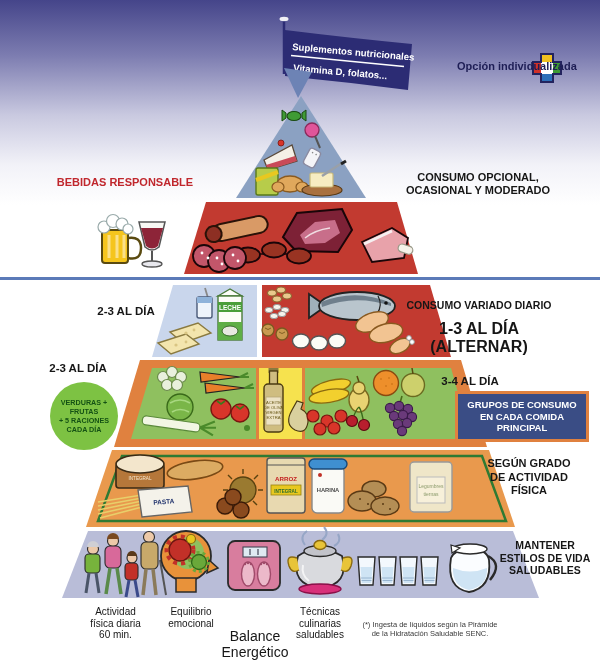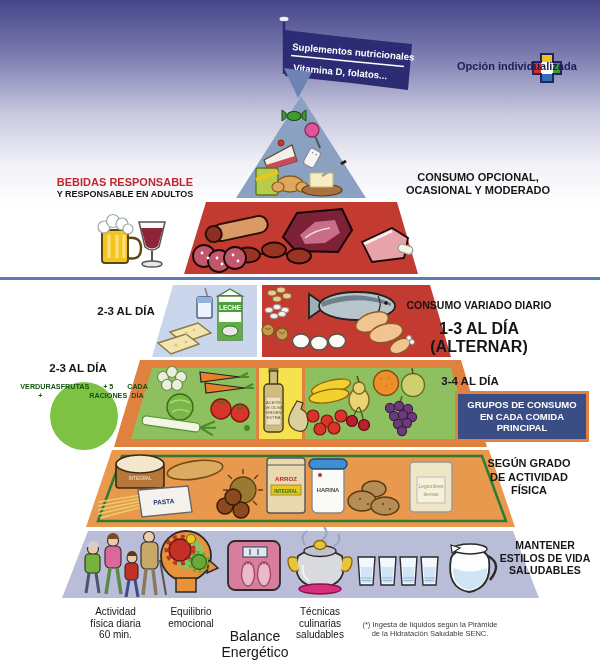--- a/index.html
+++ b/index.html
@@ -9,21 +9,21 @@
     background:linear-gradient(180deg,#45458a 0px,#7c7cb0 55px,#c9c9e0 115px,#f2f2f8 165px,#ffffff 205px,#ffffff 100%);
     font-family:"Liberation Sans", sans-serif;
   }
   #art { position:absolute; left:0; top:0; }
   .lbl { position:absolute; text-align:center; color:#161616; line-height:1.15; }
   .b { font-weight:bold; }
   .red { color:#c0272d; }
   .badge {
     position:absolute; border-radius:50%; background:#7dc243;
     color:#145214; font-weight:bold; font-size:7.2px; line-height:9px;
-    display:flex; flex-direction:row; justify-content:center; text-align:center;
+    display:flex; flex-direction:column; justify-content:center; text-align:center;
   }
   .mealbox {
     position:absolute; background:#3a4d85; border:3px solid #e0813f;
     color:#ffffff; font-weight:bold; font-size:9.5px; line-height:11.5px;
     text-align:center; padding:5px 8px;
   }
   svg text { font-family:"Liberation Sans", sans-serif; }
 </style>
 </head>
 <body>
@@ -437,21 +437,20 @@
     <path d="M141 228 L163 228 L158 246 Q152 251 146 246 Z" fill="#8d2438"></path>
     <line x1="152" y1="251" x2="152" y2="262" stroke="#555" stroke-width="2"></line>
     <ellipse cx="152" cy="264" rx="10" ry="3" fill="#e8e8ee" stroke="#555" stroke-width="1.4"></ellipse>
   </g>
 </svg>
 
 <div class="lbl b" style="left:413px; top:60px; width:120px; font-size:11px; color:#1e1e55; text-align:left;margin-left:44px;">Opción individualizada</div>
 
 <div class="lbl" style="left:18px; top:176px; width:214px;">
   <div class="b red" style="font-size:11px;">BEBIDAS RESPONSABLE</div>
-  <div style="font-size:9px; font-weight:600;">Y RESPONSABLE EN ADULTOS</div>
 </div>
 
 <div class="lbl b" style="left:383px; top:171px; width:190px; font-size:11px;">
   <div>CONSUMO OPCIONAL,</div>
   <div>OCASIONAL Y MODERADO</div>
 </div>
 
 <div class="lbl b" style="left:88px; top:305px; width:76px; font-size:11.5px;">2-3  AL DÍA</div>
 
 <div class="lbl b" style="left:398px; top:299px; width:162px;">

